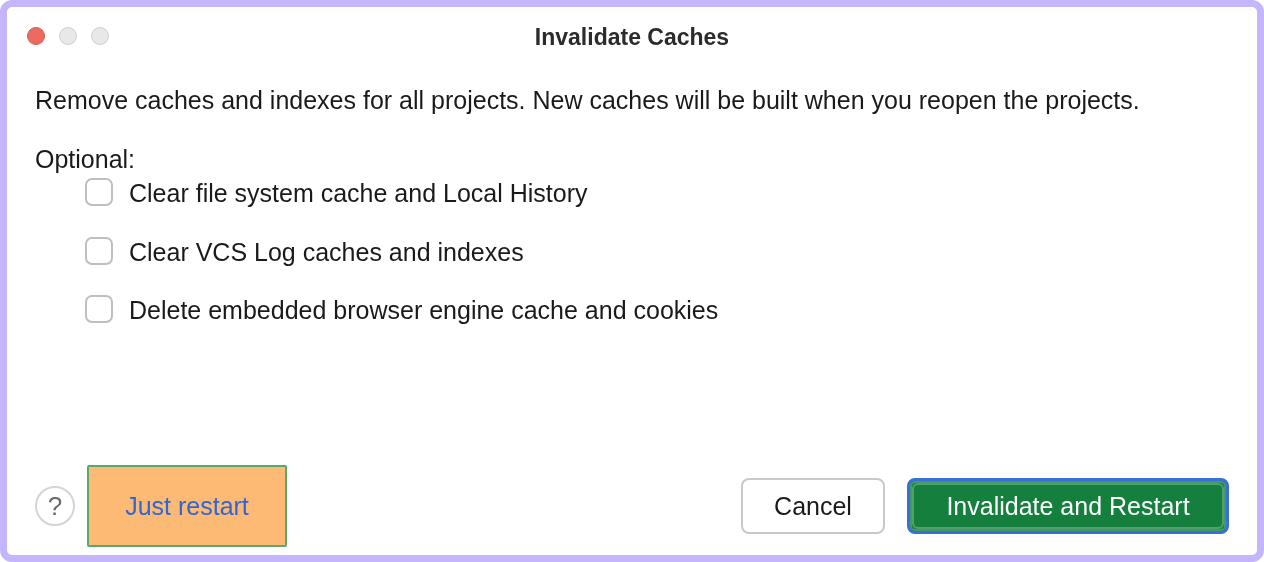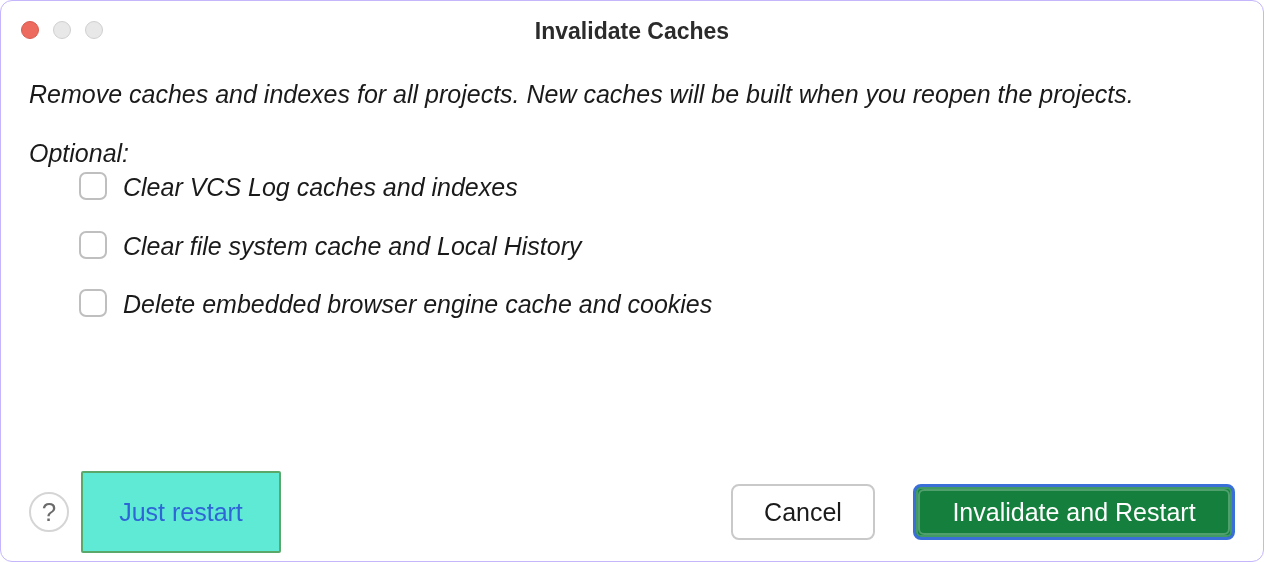--- a/index.html
+++ b/index.html
@@ -11,21 +11,21 @@
       font-family: -apple-system, BlinkMacSystemFont, "Helvetica Neue", Arial, sans-serif;
       background: #ffffff;
       width: 1264px;
       height: 562px;
       overflow: hidden;
     }
     .dialog {
       width: 1264px;
       height: 562px;
       background: #ffffff;
-      border: 1px solid #c4b5fd;
+      border: 7px solid #c4b5fd;
       border-radius: 12px;
       display: flex;
       flex-direction: column;
       position: relative;
     }
     .titlebar {
       height: 48px;
       display: flex;
       align-items: center;
       position: relative;
@@ -63,21 +63,20 @@
       font-weight: 700;
       color: #2b2b2b;
       margin-top: 12px;
     }
     .content {
       padding: 28px 28px 0 28px;
       flex: 1;
       font-size: 25px;
       color: #1a1a1a;
       line-height: 1.38;
-      font-style: italic;
     }
     .description {
       margin-bottom: 24px;
     }
     .optional-label {
     }
     .options {
       padding-left: 50px;
     }
     .option-row {
@@ -132,34 +131,34 @@
       border-radius: 8px;
       display: flex;
       align-items: center;
       justify-content: center;
       cursor: pointer;
       padding: 0 24px;
       height: 56px;
     }
     .btn-just-restart {
       border: 2px solid #5aa86a;
-      background: #5eead4;
+      background: #fdba74;
       color: #2f66d6;
       width: 200px;
       height: 82px;
       border-radius: 2px;
     }
     .spacer {
       flex: 1;
     }
     .btn-cancel {
       border: 2px solid #c9c9c9;
       background: #ffffff;
       color: #1a1a1a;
-      margin-right: 38px;
+      margin-right: 22px;
       width: 144px;
     }
     .btn-primary {
       background: #15803d;
       border: 3px solid #3a6fd8;
       color: #ffffff;
       width: 322px;
       box-shadow: inset 0 0 0 2px #ffffff33;
       position: relative;
     }
@@ -185,26 +184,26 @@
     <div class="dialog-title">Invalidate Caches</div>
   </div>
 
   <div class="content">
     <div class="description">Remove caches and indexes for all projects. New caches will be built when you reopen the projects.</div>
     <div class="optional-label">Optional:</div>
     <div class="options">
 
       <div class="option-row">
         <div class="checkbox"></div>
-        <div class="option-label">Clear VCS Log caches and indexes</div>
+        <div class="option-label">Clear file system cache and Local History</div>
       </div>
 
       <div class="option-row">
         <div class="checkbox"></div>
-        <div class="option-label">Clear file system cache and Local History</div>
+        <div class="option-label">Clear VCS Log caches and indexes</div>
       </div>
 
       <div class="option-row last">
         <div class="checkbox"></div>
         <div class="option-label">Delete embedded browser engine cache and cookies</div>
       </div>
 
     </div>
   </div>
 

